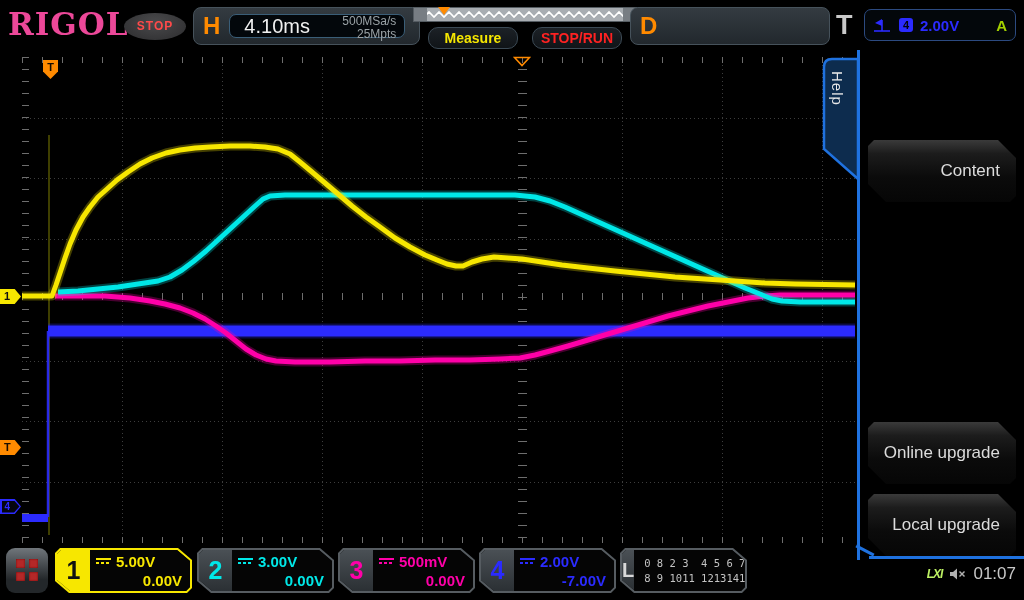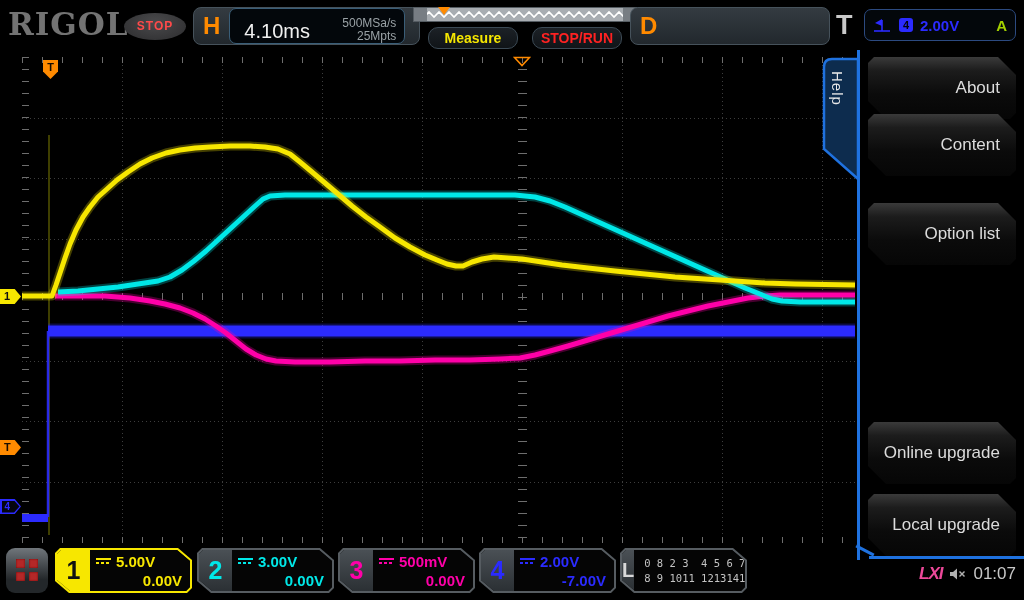--- a/index.html
+++ b/index.html
@@ -2,30 +2,30 @@
 <html><head>
 <meta charset="utf-8">
 <style>
   * { margin:0; padding:0; box-sizing:border-box; }
   html,body { width:1024px; height:600px; background:#000; overflow:hidden;
               font-family:"Liberation Sans", sans-serif; }
   #stage { position:absolute; left:0; top:0; width:1024px; height:600px; background:#000; }
 
   
   .brand { position:absolute; left:8px; top:6px; font-family:"DejaVu Serif",serif;
-           font-weight:bold; font-size:31px; color:#737373; letter-spacing:1px; }
+           font-weight:bold; font-size:31px; color:#ec4899; letter-spacing:1px; }
   .stop-badge { position:absolute; left:124px; top:13px; width:62px; height:27px;
                 background:radial-gradient(ellipse at 50% 35%, #4a4a4c, #2c2c2e);
                 border-radius:50%; text-align:center; line-height:27px;
                 color:#ff4a4a; font-size:12px; font-weight:bold; letter-spacing:1px; }
   .hblock { position:absolute; top:7px; height:38px; background:linear-gradient(#343b41,#22282d);
             border:1px solid #46525b; border-radius:8px; display:flex; align-items:center; }
   .hblock .idx { font-size:24px; font-weight:bold; color:#ff8a00; padding:0 9px; }
-  .hblock .panel { height:36px; background:#03070b; border:1px solid #3a5e78; border-radius:7px;
-                   display:flex; align-items:flex-end; color:#e8e8e8; }
+  .hblock .panel { height:24px; background:#03070b; border:1px solid #3a5e78; border-radius:7px;
+                   display:flex; align-items:flex-start; color:#e8e8e8; }
   #h-block { left:193px; width:227px; }
   #h-block .panel { width:176px; }
   .tb-val { font-size:20px; color:#f0f0f0; padding-left:14px; }
   .sr-col { margin-left:auto; padding-right:8px; text-align:right; color:#9aa2a6; font-size:12px; line-height:13px; }
   #d-block { left:630px; width:200px; }
   #d-block .panel { width:154px; }
   
   .strip { position:absolute; left:413px; top:7px; width:224px; height:15px;
            background:#a8adb2; border:1px solid #555c62; }
   .strip .cap { position:absolute; top:0; width:13px; height:13px; background:#777d83; }
@@ -100,21 +100,21 @@
   .ch-row2 { text-align:right; font-size:15px; font-weight:bold; margin-top:2px; }
   .dc-icon { width:15px; height:9px; position:relative; }
   .dc-icon .l1 { position:absolute; top:1px; left:0; right:0; height:2px; }
   .dc-icon .l2 { position:absolute; top:5px; left:0; right:0; height:2px; }
   #lblock { position:absolute; left:620px; top:548px; width:127px; height:45px; }
   #lblock .ch-tab { font-size:20px; color:#d8d8d8; line-height:41px; }
   .ldigits { flex:1; background:#050505; color:#c4c4c4; font-family:"DejaVu Sans Mono",monospace;
              font-size:10.5px; line-height:15px; padding:6px 0 0 10px; white-space:pre; }
   #status-right { position:absolute; left:880px; top:562px; width:136px; height:24px;
                   display:flex; align-items:center; justify-content:flex-end; gap:7px; }
-  #lxi { color:#ec4899; font-size:17px; font-weight:bold; font-style:italic; letter-spacing:-1px; }
+  #lxi { color:#bef264; font-size:12px; font-weight:bold; font-style:italic; letter-spacing:-1px; }
   #clock { color:#c8c8c8; font-size:17px; }
 </style>
 </head>
 <body>
 
 <div id="stage">
 
   <div class="brand">RIGOL</div>
   <div class="stop-badge">STOP</div>
 
@@ -206,23 +206,21 @@
   <div id="sidebar"></div>
   <div id="sidebar-bottom"></div>
   <div id="sidebar-chamfer"></div>
   <div id="help-tab">
     <svg width="38" height="124">
       <path d="M37,2 L11,2 Q3,2 3,10 L3,92 L37,122 Z" fill="#0d2c4e" stroke="#1f72e0" stroke-width="2.5"></path>
     </svg>
     <div class="txt">Help</div>
   </div>
 
-  <div class="menu-btn" style="top:57px">About</div>
-  <div class="menu-btn" style="top:114px">Content</div>
-  <div class="menu-btn" style="top:203px">Option list</div>
+  <div class="menu-btn" style="top:140px">Content</div>
   <div class="menu-btn" style="top:422px">Online upgrade</div>
   <div class="menu-btn" style="top:494px">Local upgrade</div>
 
   <div id="menu-btn">
     <div class="grid2">
         <div></div>
         <div></div>
         <div></div>
         <div></div>
       </div>

